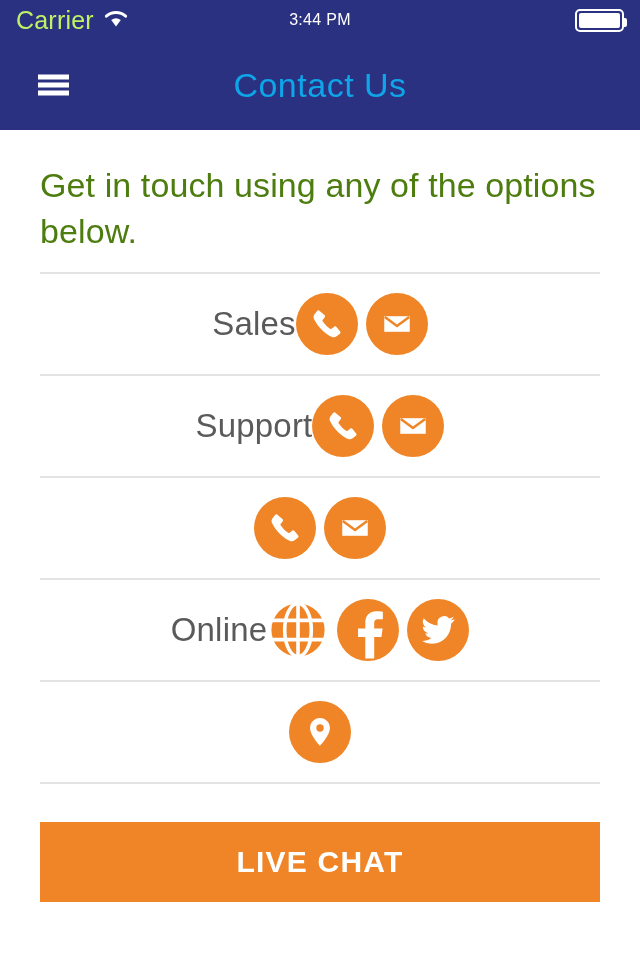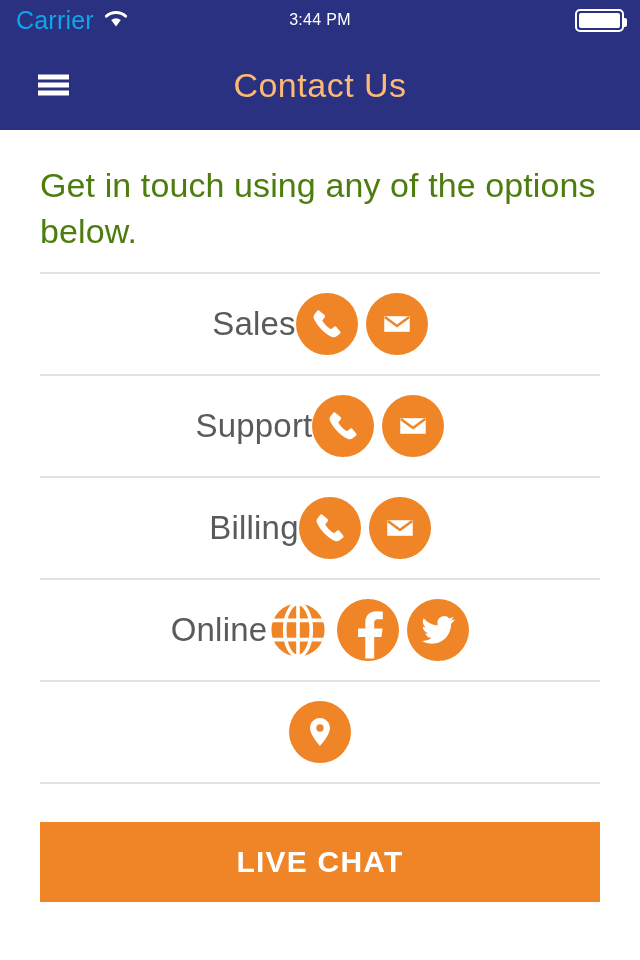--- a/index.html
+++ b/index.html
@@ -27,21 +27,21 @@
     display: flex;
     align-items: center;
     padding: 0 16px;
   }
   .status-left {
     display: flex;
     align-items: center;
     gap: 9px;
   }
   .carrier-label {
-    color: #0ea5e9;
+    color: #bef264;
     font-size: 25px;
     letter-spacing: 0.2px;
     line-height: 1;
   }
   .wifi-icon { display: block; }
   .status-center {
     position: absolute;
     left: 0; right: 0;
     text-align: center;
     pointer-events: none;
@@ -104,21 +104,21 @@
   }
   .hamburger span {
     display: block;
     width: 100%;
     height: 5px;
     background: #ffffff;
   }
   .nav-title {
     width: 100%;
     text-align: center;
-    color: #fdba74;
+    color: #0ea5e9;
     font-size: 34px;
     font-weight: 300;
     letter-spacing: 0.5px;
   }
 
   
   .content {
     padding: 0 40px;
     background: #ffffff;
     height: 830px;
@@ -268,21 +268,20 @@
           <svg width="34" height="34" viewBox="0 0 24 24">
               <path fill="#ffffff" d="M3 6.5h18v11H3z"></path>
               <path fill="none" stroke="#EF8526" stroke-width="1.8" d="M3.4 7 12 13.4 20.6 7"></path>
             </svg>
         </div>
       </div>
     </div>
     <div class="divider"></div>
 
     <div class="row">
-      <span class="row-label">Billing</span>
       <div class="row-icons">
         <div class="icon-circle">
           <svg width="34" height="34" viewBox="0 0 24 24">
               <path fill="#ffffff" d="M6.6 2.6c-.5-.4-1.2-.3-1.6.2L3.2 5.1c-.8 1-.9 2.4-.3 3.6 1.2 2.4 3 4.9 5.2 7.1s4.7 4 7.1 5.2c1.2.6 2.6.5 3.6-.3l2.3-1.8c.5-.4.6-1.1.2-1.6l-2.6-3.2c-.4-.5-1.1-.6-1.6-.2l-1.9 1.5c-.3.2-.7.2-1 0-1-.7-2-1.5-2.9-2.4-.9-.9-1.7-1.9-2.4-2.9-.2-.3-.2-.7 0-1l1.5-1.9c.4-.5.3-1.2-.2-1.6L6.6 2.6z"></path>
             </svg>
         </div>
         <div class="icon-circle">
           <svg width="34" height="34" viewBox="0 0 24 24">
               <path fill="#ffffff" d="M3 6.5h18v11H3z"></path>
               <path fill="none" stroke="#EF8526" stroke-width="1.8" d="M3.4 7 12 13.4 20.6 7"></path>

